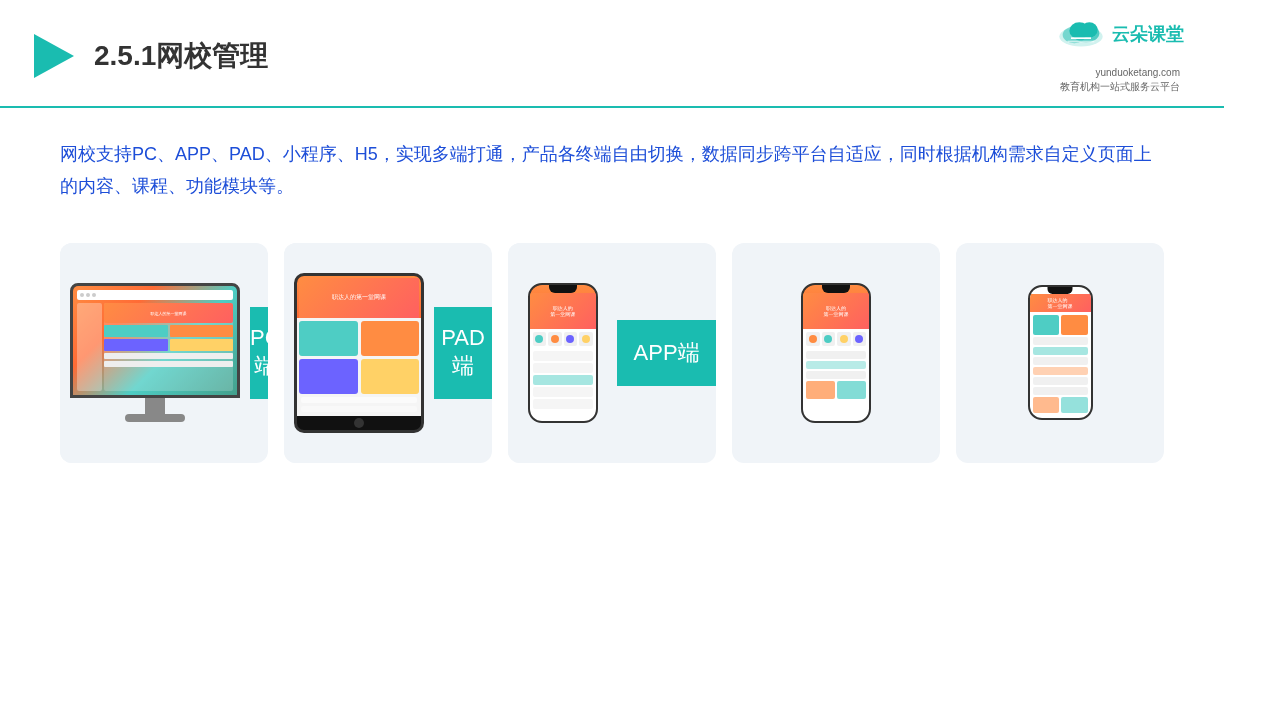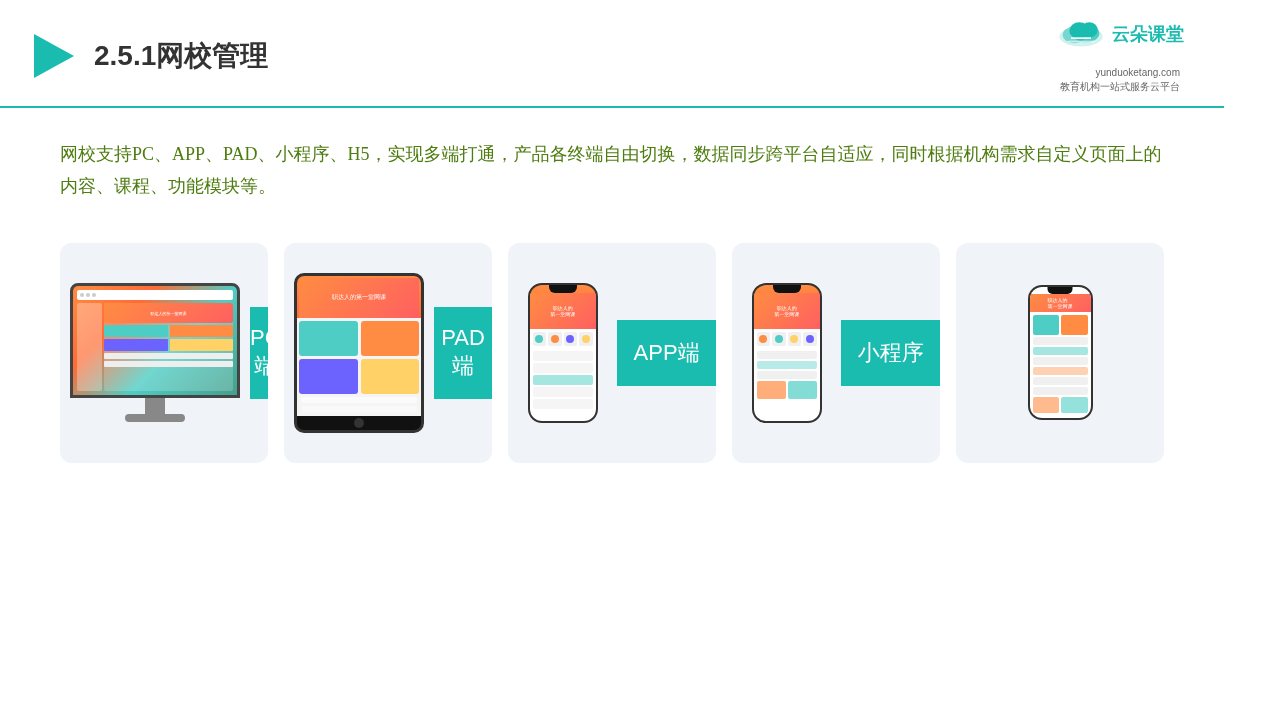--- a/index.html
+++ b/index.html
@@ -77,24 +77,23 @@
     }
 
     
     .main-content {
       flex: 1;
       padding: 30px 60px 20px 60px;
     }
 
     .description {
       font-size: 18px;
-      color: #4d7c0f;
+      color: #1d4ed8;
       line-height: 1.8;
       margin-bottom: 40px;
-      font-family: Liberation Serif, serif;
     }
 
     
     .cards-container {
       display: flex;
       gap: 16px;
       justify-content: center;
       align-items: flex-end;
     }
 
@@ -594,21 +593,20 @@
                 <div style="height:8px;background:#4ECDC4;opacity:0.4;border-radius:2px;margin:2px 3px;"></div>
                 <div style="height:8px;background:#f0f0f0;border-radius:2px;margin:2px 3px;"></div>
                 <div style="display:grid;grid-template-columns:1fr 1fr;gap:2px;margin:2px 3px;">
                   <div style="height:18px;background:#ff8c42;opacity:0.7;border-radius:2px;"></div>
                   <div style="height:18px;background:#4ECDC4;opacity:0.7;border-radius:2px;"></div>
                 </div>
               </div>
             </div>
           </div>
         </div>
-        <div class="card-label">小程序</div>
       </div>
 
       <div class="card">
         <div class="card-image-area">
           <div class="phone-h5">
             <div class="phone-h5-notch"></div>
             <div class="phone-h5-screen">
               <div class="screen-header">
                 <span class="screen-header-text">职达人的<br>第一堂网课</span>
               </div>

